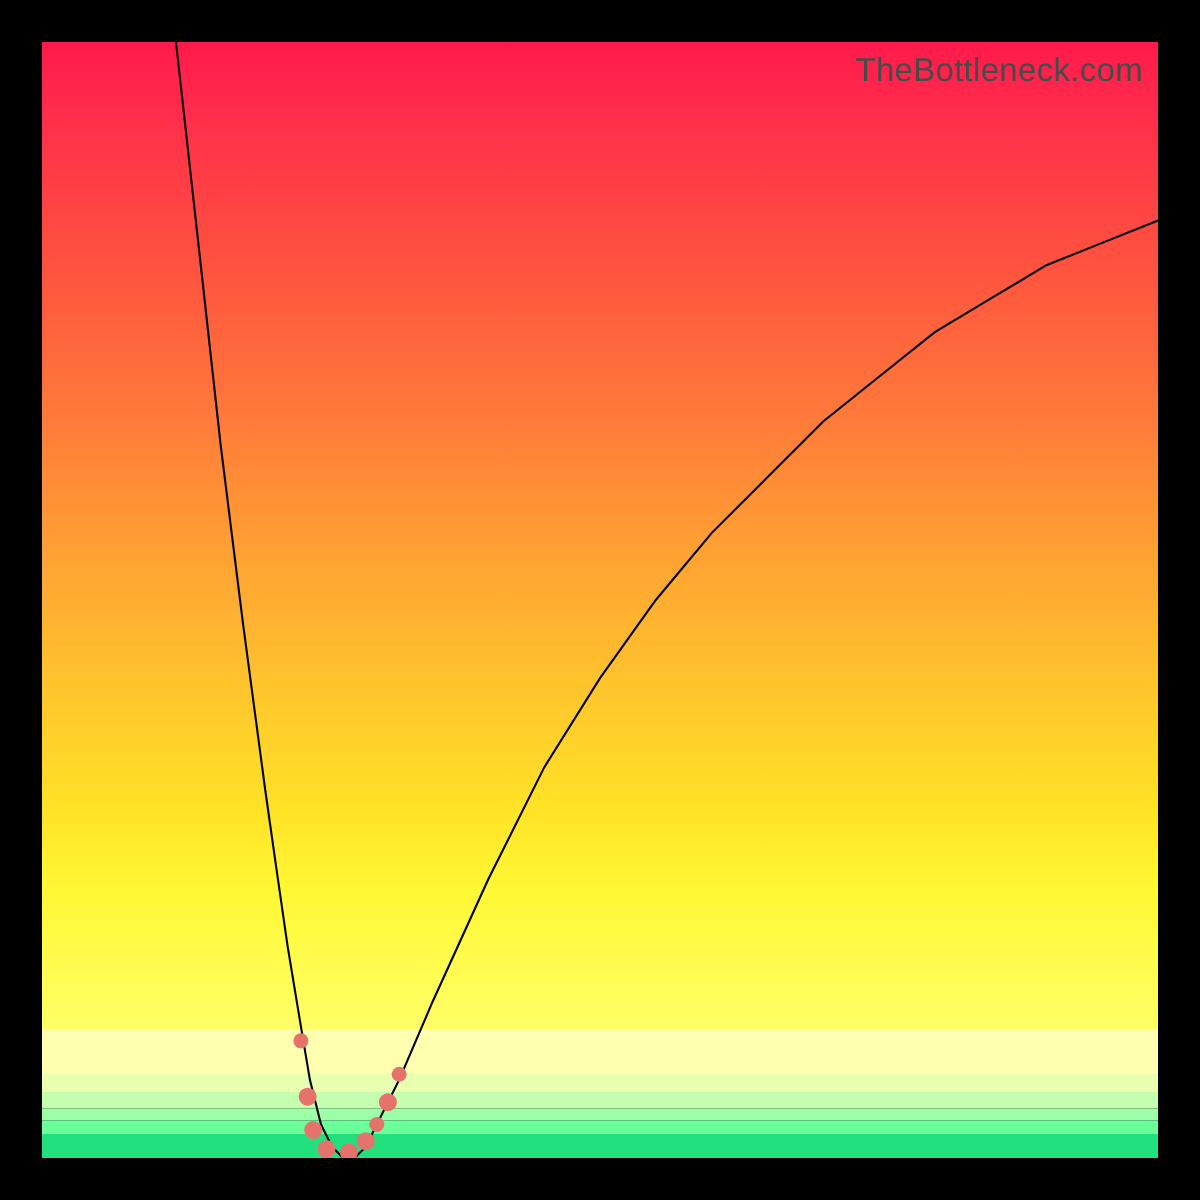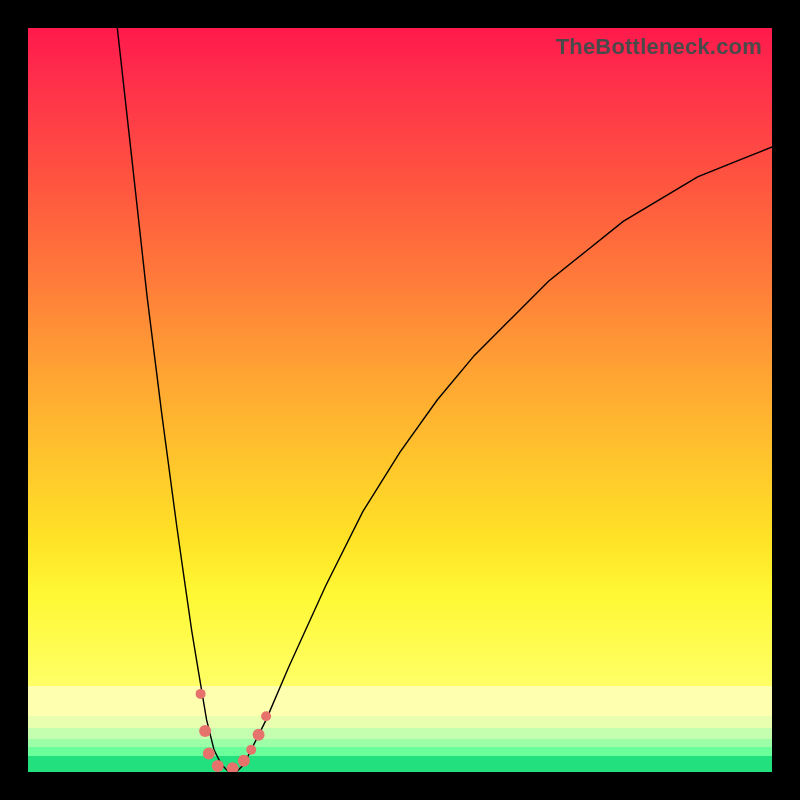--- a/index.html
+++ b/index.html
@@ -74,21 +74,21 @@
     position: absolute; left:0; right:0;
     top: 97.8%; height: 2.2%;
     background: #22e07e;
   }
   .watermark {
     position: absolute;
     top: 6px;
     right: 10px;
     font-family: Arial, Helvetica, sans-serif;
     font-size: 22px;
-    font-weight: 700;
+    font-weight: 400;
     color: #4a4a4a;
     letter-spacing: 0.2px;
     user-select: none;
   }
   svg.curve {
     position: absolute;
     inset: 0;
     width: 100%;
     height: 100%;
   }

